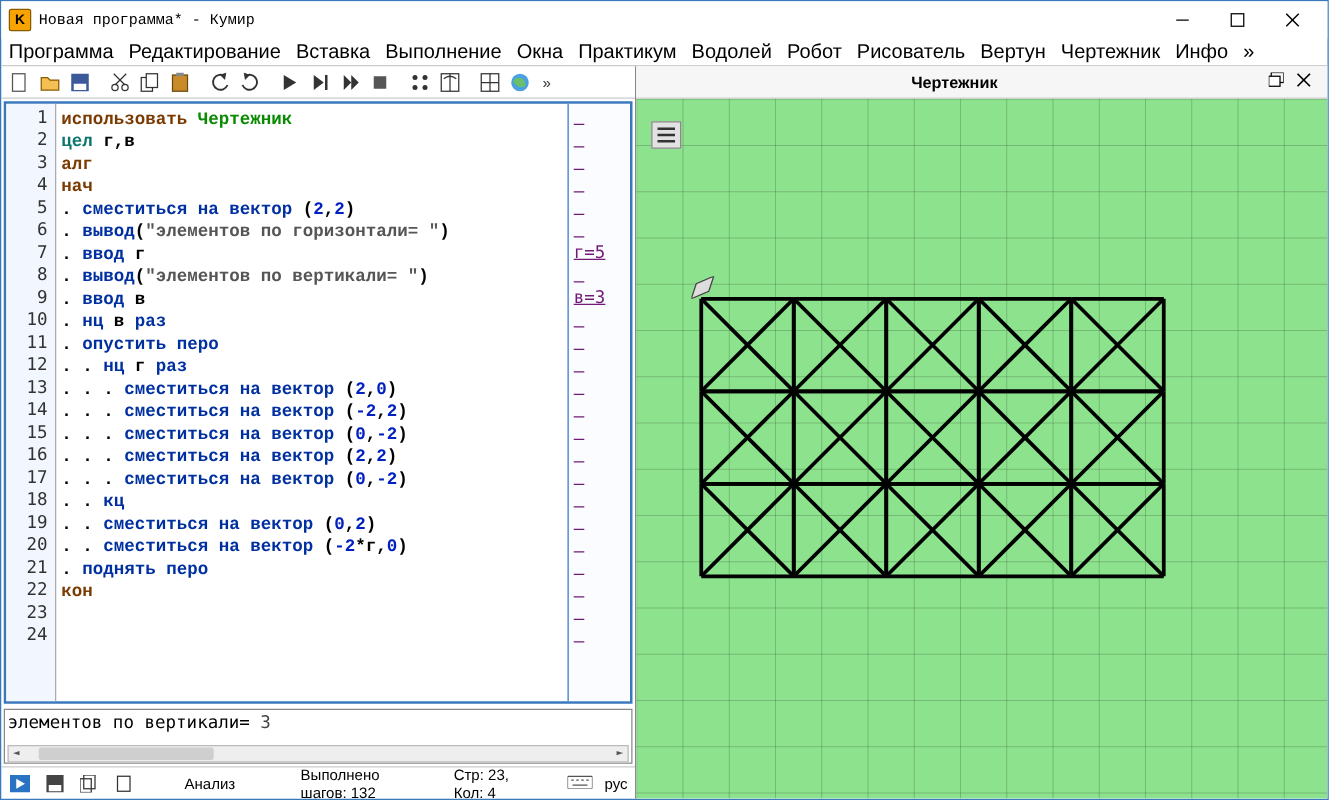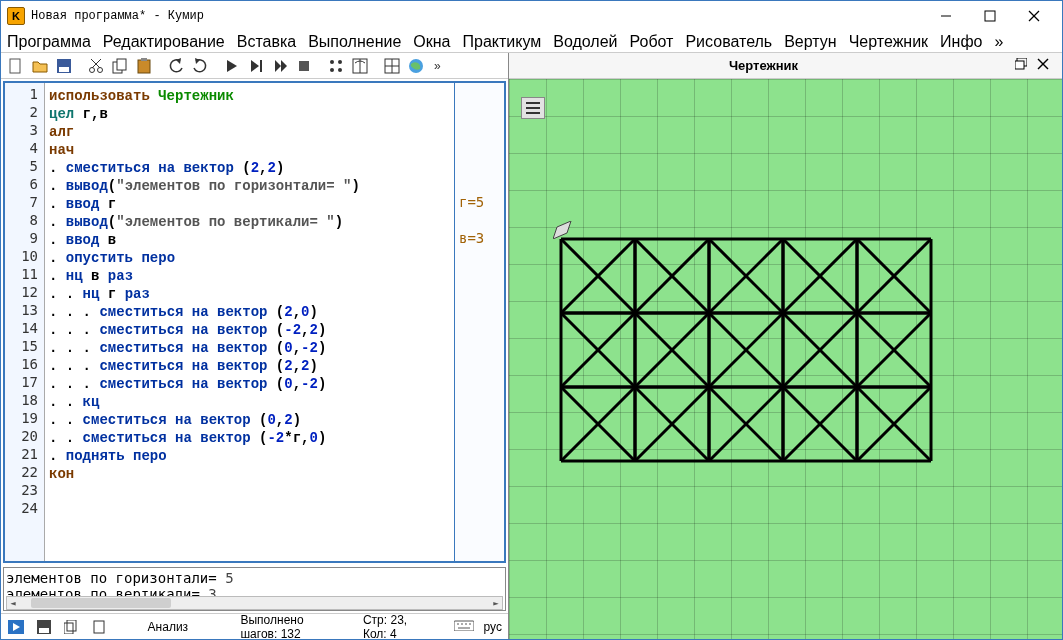--- a/index.html
+++ b/index.html
@@ -29,21 +29,21 @@
 .sep { width: 6px; }
 
 
 .editor-wrap { flex: 1; display: flex; flex-direction: column; min-height: 0; padding: 2px; }
 .editor { flex: 1; display: flex; border: 2px solid #3a78bd; min-height: 0; overflow: hidden; }
 .gutter { width: 40px; background: #f2f7ff; border-right: 1px solid #aaa; text-align: right; padding: 2px 6px 2px 2px; font-family: Consolas, monospace; font-size: 14px; color: #333; }
 .gutter div { line-height: 18px; }
 .code { flex: 1; padding: 4px 4px; font-family: Liberation Mono, monospace; font-size: 14px; font-weight: bold; overflow: auto; }
 .code-line { line-height: 18px; white-space: pre; }
 .margin { width: 50px; border-left: 1px solid #3a78bd; padding: 2px 4px; font-family: Consolas, monospace; font-size: 14px; background: #fafcff; }
-.margin div { line-height: 18px; color: #a16207; white-space: nowrap; }
+.margin div { line-height: 18px; color: #701a75; white-space: nowrap; text-decoration: underline; }
 .kw-inc { color: #7a3a00; }
 .kw-type { color: #0f766e; }
 .kw-alg { color: #7a3a00; }
 .kw-blue { color: #0030a0; }
 .ident-g { color: #0a8a00; }
 .num { color: #0020c0; }
 .str { color: #555; }
 .punct { color: #000; }
 .blank-line { color: #bbb; font-style: italic; }
 
@@ -267,22 +267,22 @@
         <div class="code" id="code">
             <div class="code-line"><span class="kw-inc">использовать </span><span class="ident-g">Чертежник</span></div>
             <div class="code-line"><span class="kw-type">цел </span><span class="punct">г,в</span></div>
             <div class="code-line"><span class="kw-alg">алг</span></div>
             <div class="code-line"><span class="kw-alg">нач</span></div>
             <div class="code-line"><span class="punct">. </span><span class="kw-blue">сместиться на вектор </span><span class="punct">(</span><span class="num">2</span><span class="punct">,</span><span class="num">2</span><span class="punct">)</span></div>
             <div class="code-line"><span class="punct">. </span><span class="kw-blue">вывод</span><span class="punct">(</span><span class="str">"элементов по горизонтали= "</span><span class="punct">)</span></div>
             <div class="code-line"><span class="punct">. </span><span class="kw-blue">ввод </span><span class="punct">г</span></div>
             <div class="code-line"><span class="punct">. </span><span class="kw-blue">вывод</span><span class="punct">(</span><span class="str">"элементов по вертикали= "</span><span class="punct">)</span></div>
             <div class="code-line"><span class="punct">. </span><span class="kw-blue">ввод </span><span class="punct">в</span></div>
+            <div class="code-line"><span class="punct">. </span><span class="kw-blue">нц </span><span class="punct">в </span><span class="kw-blue">раз</span></div>
             <div class="code-line"><span class="punct">. </span><span class="kw-blue">опустить перо</span></div>
-            <div class="code-line"><span class="punct">. </span><span class="kw-blue">нц </span><span class="punct">в </span><span class="kw-blue">раз</span></div>
             <div class="code-line"><span class="punct">. . </span><span class="kw-blue">нц </span><span class="punct">г </span><span class="kw-blue">раз</span></div>
             <div class="code-line"><span class="punct">. . . </span><span class="kw-blue">сместиться на вектор </span><span class="punct">(</span><span class="num">2</span><span class="punct">,</span><span class="num">0</span><span class="punct">)</span></div>
             <div class="code-line"><span class="punct">. . . </span><span class="kw-blue">сместиться на вектор </span><span class="punct">(</span><span class="num">-2</span><span class="punct">,</span><span class="num">2</span><span class="punct">)</span></div>
             <div class="code-line"><span class="punct">. . . </span><span class="kw-blue">сместиться на вектор </span><span class="punct">(</span><span class="num">0</span><span class="punct">,</span><span class="num">-2</span><span class="punct">)</span></div>
             <div class="code-line"><span class="punct">. . . </span><span class="kw-blue">сместиться на вектор </span><span class="punct">(</span><span class="num">2</span><span class="punct">,</span><span class="num">2</span><span class="punct">)</span></div>
             <div class="code-line"><span class="punct">. . . </span><span class="kw-blue">сместиться на вектор </span><span class="punct">(</span><span class="num">0</span><span class="punct">,</span><span class="num">-2</span><span class="punct">)</span></div>
             <div class="code-line"><span class="punct">. . </span><span class="kw-blue">кц</span></div>
             <div class="code-line"><span class="punct">. . </span><span class="kw-blue">сместиться на вектор </span><span class="punct">(</span><span class="num">0</span><span class="punct">,</span><span class="num">2</span><span class="punct">)</span></div>
             <div class="code-line"><span class="punct">. . </span><span class="kw-blue">сместиться на вектор </span><span class="punct">(</span><span class="num">-2</span><span class="punct">*г,</span><span class="num">0</span><span class="punct">)</span></div>
             <div class="code-line"><span class="punct">. </span><span class="kw-blue">поднять перо</span></div>
@@ -313,21 +313,20 @@
             <div>&nbsp;</div>
             <div>&nbsp;</div>
             <div>&nbsp;</div>
             <div>&nbsp;</div>
           </div>
       </div>
     </div>
 
     <div class="io-panel">
       <div id="io-lines">
-          <div class="io-line"><span>элементов по горизонтали= </span><span class="ans">5</span></div>
           <div class="io-line"><span>элементов по вертикали= </span><span class="ans">3</span></div>
         </div>
       <div class="io-scrollbar">
         <span class="arrow">◄</span>
         <div class="thumb"></div>
         <span class="spacer"></span>
         <span class="arrow">►</span>
       </div>
     </div>
 

